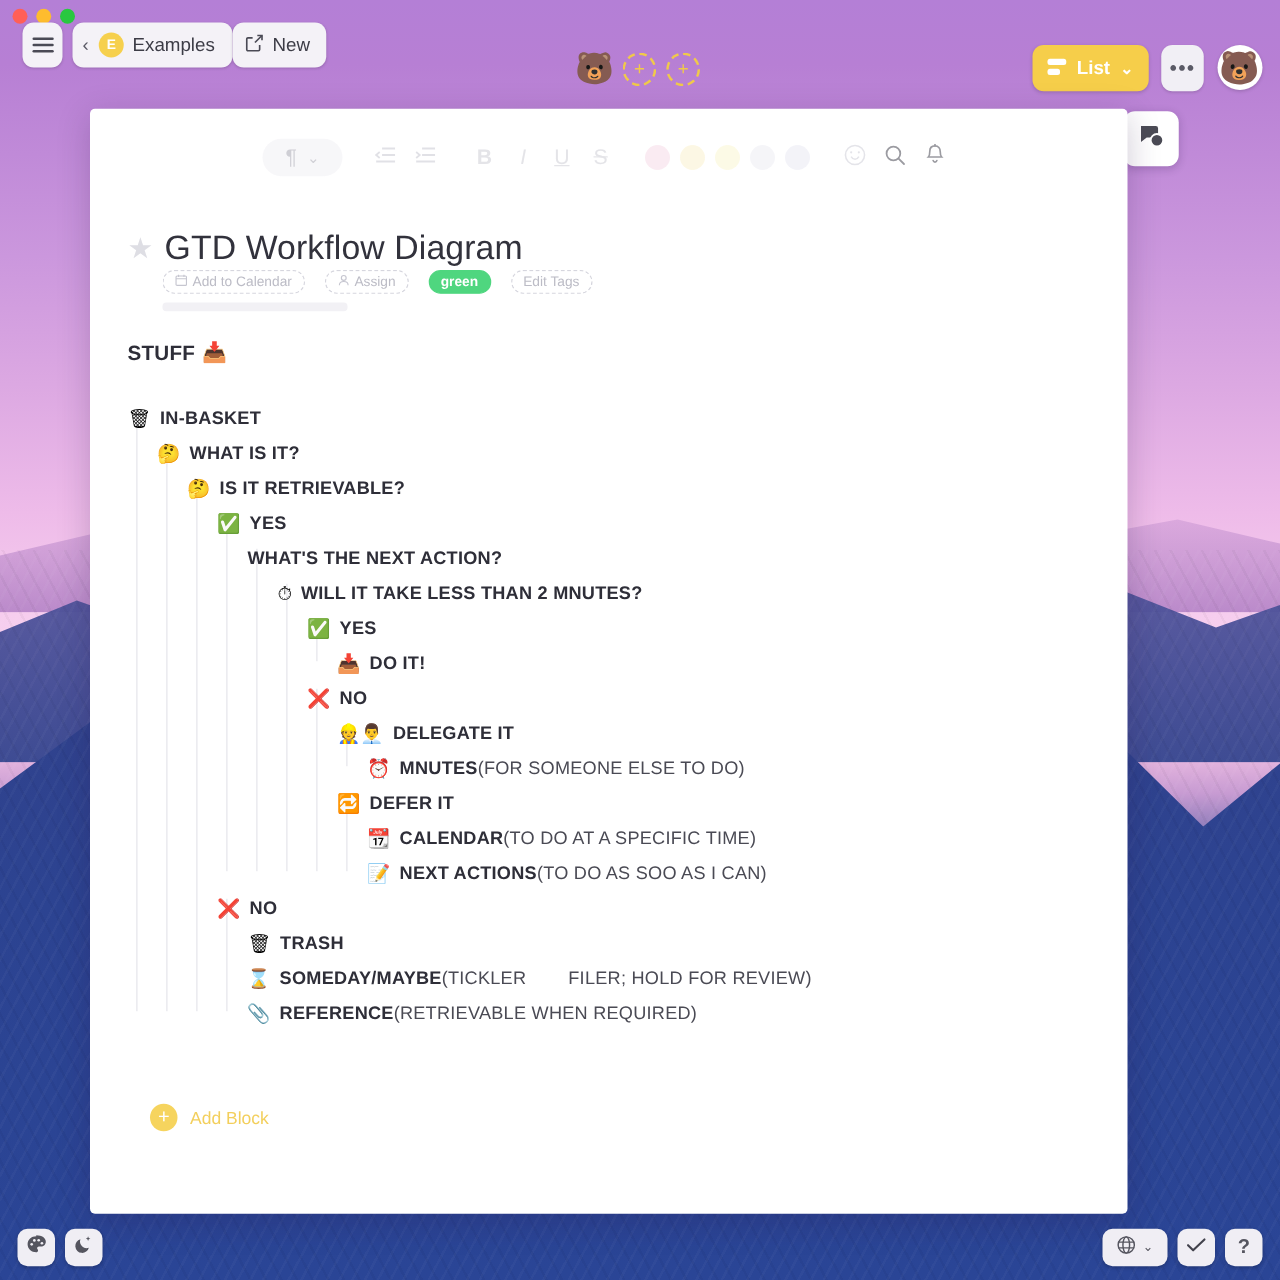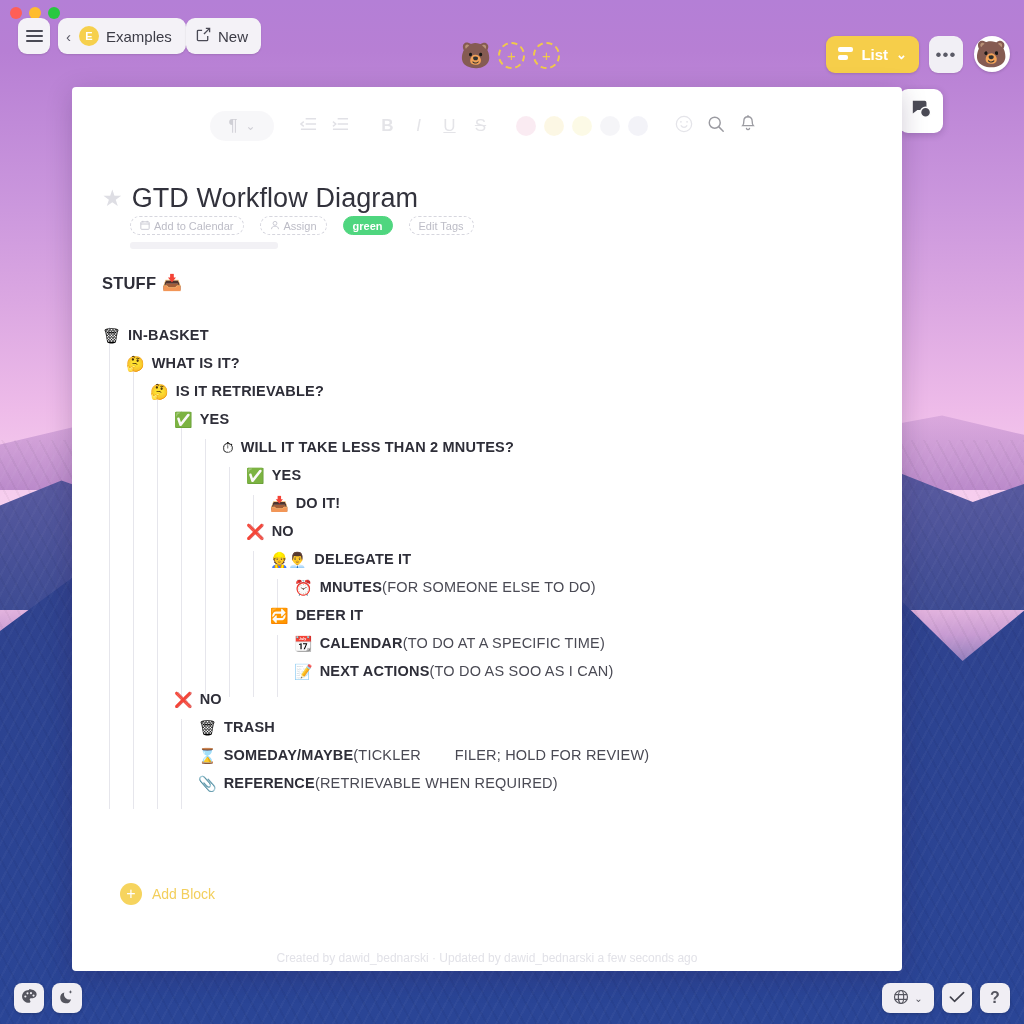--- a/index.html
+++ b/index.html
@@ -450,20 +450,23 @@
             <span class="lbl">WHAT IS IT?</span>
           </div>
           <div class="node" style="padding-left: 48px;">
             <span class="emo">🤔</span>
             <span class="lbl">IS IT RETRIEVABLE?</span>
           </div>
           <div class="node" style="padding-left: 72px;">
             <span class="emo">✅</span>
             <span class="lbl">YES</span>
           </div>
+          <div class="node" style="padding-left: 96px;">
+            <span class="lbl">WHAT'S THE NEXT ACTION?</span>
+          </div>
           <div class="node" style="padding-left: 120px;">
             <span class="emo">⏱</span>
             <span class="lbl">WILL IT TAKE LESS THAN 2 MNUTES?</span>
           </div>
           <div class="node" style="padding-left: 144px;">
             <span class="emo">✅</span>
             <span class="lbl">YES</span>
           </div>
           <div class="node" style="padding-left: 168px;">
             <span class="emo">📥</span>
@@ -515,21 +518,20 @@
             <span class="paren"> (RETRIEVABLE WHEN REQUIRED)</span>
           </div>
         </div>
     </div>
 
     <div id="add-block">
       <span class="plus">+</span>
       <span class="lbl2">Add Block</span>
     </div>
 
-    <div id="doc-footer">Created by dawid_bednarski · Updated by dawid_bednarski a few seconds ago</div>
   </div>
 
   <div id="bl-bar">
     <div class="sq-btn">
       <span>
         <svg width="16" height="16" viewBox="0 0 18 18" fill="#55555f">
           <path d="M9 1.2c-4.3 0-7.8 3.2-7.8 7.2 0 4 3.5 7.2 7.8 7.2.9 0 1.6-.7 1.6-1.6 0-.4-.2-.8-.4-1.1-.3-.3-.4-.6-.4-1 0-.9.7-1.6 1.6-1.6h1.9c2.4 0 4.3-1.9 4.3-4.3 0-3.3-3.5-5.8-8.6-5.8z"></path>
           <circle cx="4.9" cy="8.4" r="1.2" fill="#f0eef4"></circle>
             <circle cx="7.3" cy="4.9" r="1.2" fill="#f0eef4"></circle>
           <circle cx="11.2" cy="4.7" r="1.2" fill="#f0eef4"></circle>

